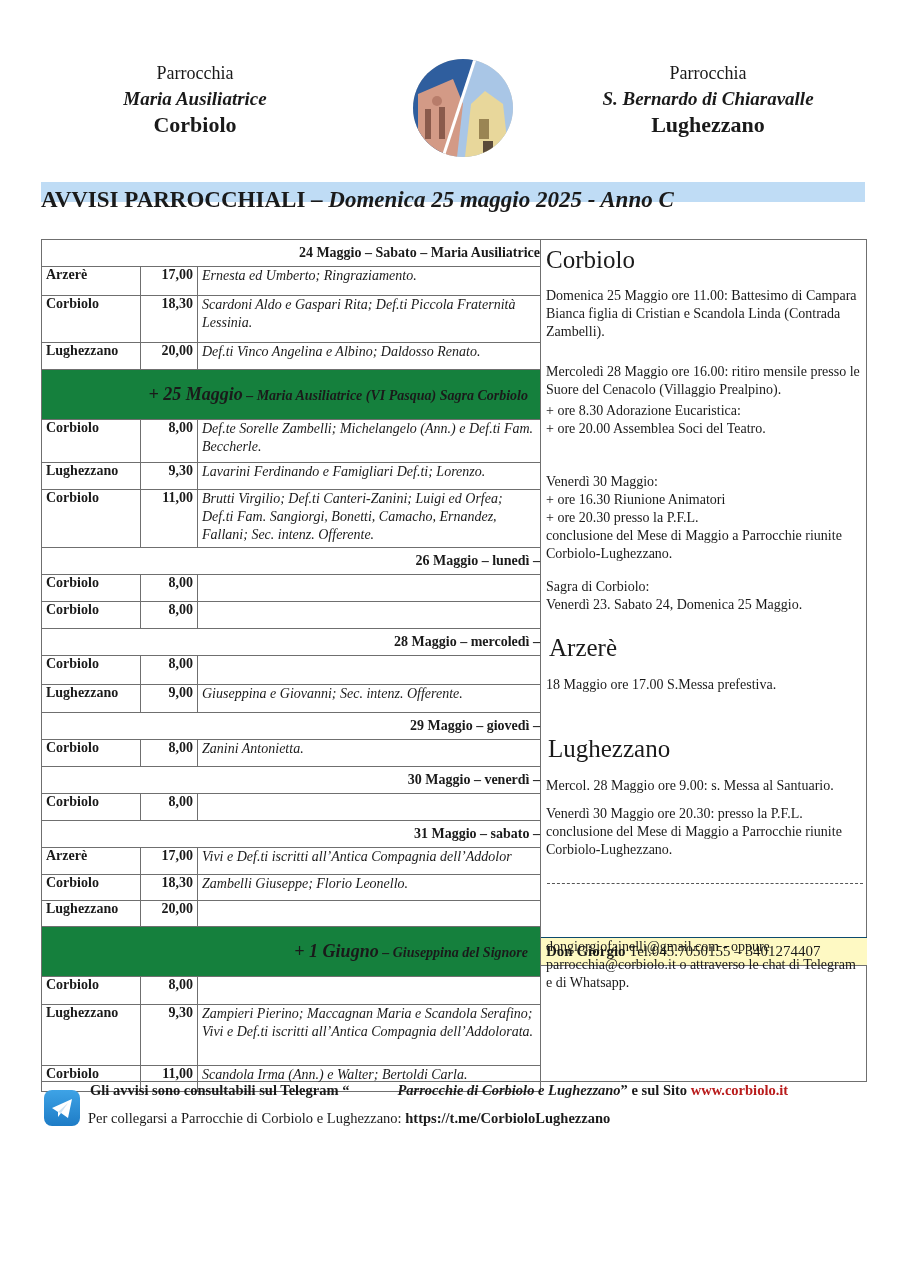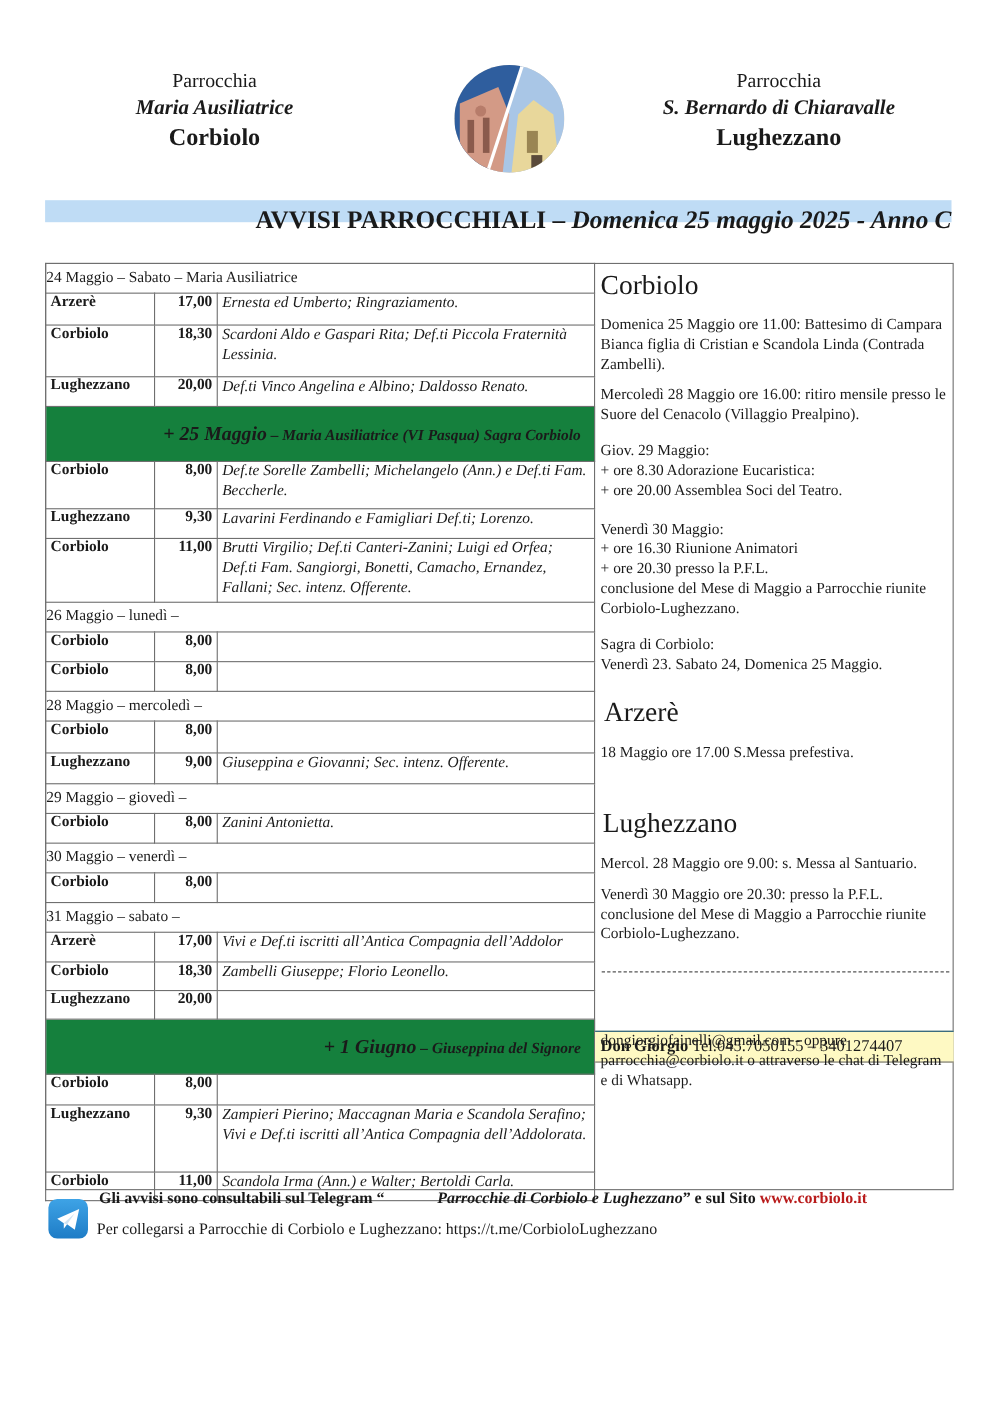--- a/index.html
+++ b/index.html
@@ -11,52 +11,52 @@
   .hdr-right { left:578px; }
   .hdr-small { font-size:18px; }
   .hdr-ital { font-size:19px; font-style:italic; font-weight:bold; }
   .hdr-big { font-size:22px; font-weight:bold; }
 
   .logo { position:absolute; left:413px; top:59px; width:100px; height:98px; border-radius:50%;
           overflow:hidden; background:#d9d0c0; }
   .logo svg { display:block; }
 
   .title-bar { position:absolute; left:41px; top:182px; width:824px; height:20px; background:#bfdcf5;
-               text-align:right; line-height:36px; font-size:23px; font-weight:bold; }
+               text-align:left; line-height:36px; font-size:23px; font-weight:bold; }
   .title-bar .ital { font-style:italic; }
 
   .outer { position:absolute; left:41px; top:239px; width:826px; height:843px;
            border:1px solid #6f6f6f; box-sizing:border-box; }
 
   table.sched { position:absolute; left:41px; top:239px; width:500px; border-collapse:collapse; }
   table.sched td { border:1px solid #6f6f6f; padding:0 4px; font-size:14px; vertical-align:top; }
   td.loc { width:90px; font-weight:bold; padding-top:5px; }
   td.time { width:48px; font-weight:bold; text-align:right; padding-right:8px; padding-top:5px; }
   td.int { font-style:italic; font-size:13.5px; line-height:18px; padding-top:4px; padding-left:5px; }
-  tr.day td { text-align:left; font-weight:normal; font-size:14px; height:26px; vertical-align:middle; padding:0; }
+  tr.day td { text-align:right; font-weight:bold; font-size:14px; height:26px; vertical-align:middle; padding:0; }
   tr.feast td { background:#15803d; text-align:right; font-style:italic; font-weight:bold; vertical-align:middle;
                 height:25px; padding:12px; }
   tr.feast .big { font-size:18px; }
   tr.feast .small { font-size:14px; }
 
   .right { position:absolute; left:541px; top:239px; width:326px; }
   .r-sec { position:absolute; left:5px; width:318px; font-size:14px; line-height:18px; }
   .r-title { position:absolute; left:5px; font-size:25px; }
   .dash { position:absolute; left:547px; top:883px; width:316px; border-top:1px dashed #555; }
   .contact-bar { position:absolute; left:541px; top:937px; width:326px; height:29px; background:#fef9c3;
                  border-top:1px solid #0c4a6e; border-bottom:1px solid #6f6f6f; box-sizing:border-box;
                  font-size:15px; line-height:27px; padding-left:5px; }
   .contact-bar b { font-weight:bold; }
   .contact-text { position:absolute; left:546px; top:938px; width:318px; font-size:14px; line-height:18px; }
 
   .footer1 { position:absolute; left:90px; top:1082px; font-size:14.5px; font-weight:bold; }
   .footer1 .ital { font-style:italic;margin-left:48px; }
   .footer1 .link { font-weight:bold; color:#b91c1c; }
   .footer2 { position:absolute; left:88px; top:1110px; font-size:14.5px; }
-  .footer2 b { font-weight:normal; }
+  .footer2 b { font-weight:bold; }
   .tg-icon { position:absolute; left:44px; top:1090px; width:36px; height:36px; border-radius:8px;
              background:linear-gradient(180deg,#3ea3e6,#1e7cc6); }
 </style>
 </head>
 <body>
 
 <div class="hdr-col hdr-left">
   <div class="hdr-small">Parrocchia</div>
   <div class="hdr-ital">Maria Ausiliatrice</div>
   <div class="hdr-big">Corbiolo</div>
@@ -212,23 +212,22 @@
         <td class="loc">Corbiolo</td>
         <td class="time">11,00</td>
         <td class="int">Scandola Irma (Ann.) e Walter; Bertoldi Carla.</td>
       </tr>
 </tbody>
   </table>
 
 <div class="right">
   <div class="r-title" style="top:7px">Corbiolo</div>
   <div class="r-sec" style="top:48px">Domenica 25 Maggio ore 11.00: Battesimo di Campara Bianca figlia di Cristian e Scandola Linda (Contrada Zambelli).</div>
-  <div class="r-sec" style="top:112px">Mercoledì 28 Maggio ore 16.00: ritiro mensile presso le Suore del Cenacolo (Villaggio Prealpino).</div>
+  <div class="r-sec" style="top:124px">Mercoledì 28 Maggio ore 16.00: ritiro mensile presso le Suore del Cenacolo (Villaggio Prealpino).</div>
   <div class="r-sec" style="top:163px">
-    <div>Giov. 29 Maggio:</div>
     <div>+ ore 8.30 Adorazione Eucaristica:</div>
     <div>+ ore 20.00 Assemblea Soci del Teatro.</div>
   </div>
   <div class="r-sec" style="top:234px">
     <div>Venerdì 30 Maggio:</div>
     <div>+ ore 16.30 Riunione Animatori</div>
     <div>+ ore 20.30 presso la P.F.L.</div>
     <div>conclusione del Mese di Maggio a Parrocchie riunite Corbiolo-Lughezzano.</div>
   </div>
   <div class="r-sec" style="top:339px">

